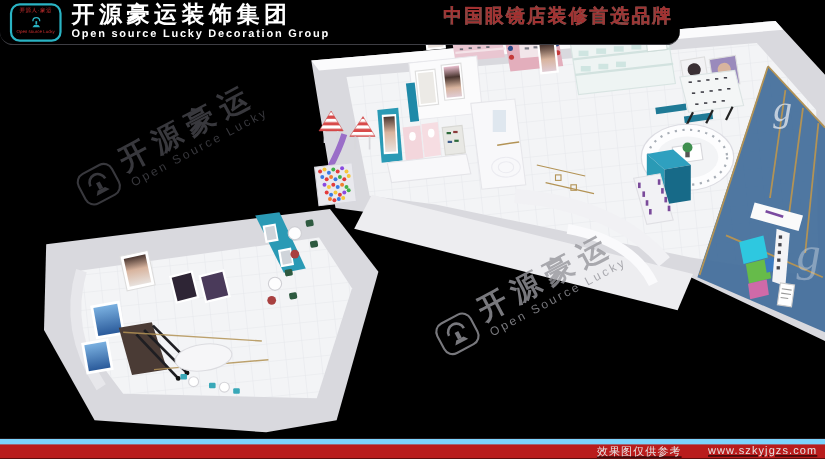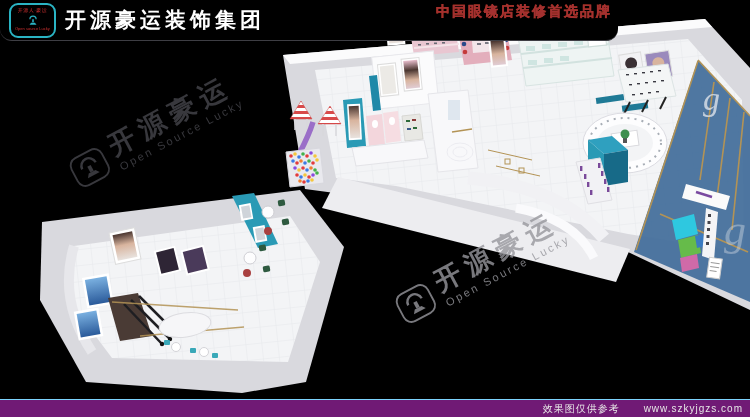--- a/index.html
+++ b/index.html
@@ -10,40 +10,40 @@
   .header{position:absolute;top:0;left:0;width:618px;height:41px;box-sizing:border-box;
     display:flex;align-items:center;gap:9px;padding:0 6px 0 9px;z-index:6;
     border-bottom:1px solid #3e3e44;background:#000;border-radius:12px;}
   .logo-box{width:47px;height:35px;border:2px solid #2ab4c4;border-radius:9px;box-sizing:border-box;
     display:flex;flex-direction:column;align-items:center;justify-content:center;line-height:1;flex:0 0 auto;}
   .logo-top{font-size:5px;color:#d03030;letter-spacing:.5px;}
   .logo-bottom{font-size:4.5px;color:#d03030;transform:scale(.9);white-space:nowrap;}
   .titles{display:flex;flex-direction:column;line-height:1.05;}
   .title-cn{font-size:21px;font-weight:bold;color:#fff;letter-spacing:4px;white-space:nowrap;}
   .title-en{font-size:10px;font-weight:bold;color:#fff;letter-spacing:1.6px;margin-top:2px;white-space:nowrap;}
-  .slogan{margin-left:auto;align-self:flex-start;margin-top:3px;font-size:14px;font-weight:bold;
-    letter-spacing:2px;color:#c2410c;-webkit-text-stroke:.4px #a33030;white-space:nowrap;}
+  .slogan{margin-left:auto;align-self:flex-start;margin-top:3px;font-size:17px;font-weight:bold;
+    letter-spacing:2px;color:#14b8a6;-webkit-text-stroke:.4px #a33030;white-space:nowrap;}
 
   
   .scene{position:absolute;top:0;left:0;z-index:1;}
 
   
   .wm{position:absolute;display:flex;align-items:center;gap:8px;transform:rotate(-28deg);z-index:3;pointer-events:none;}
   .wm .wm-txt{display:flex;flex-direction:column;line-height:1;}
   .wm .wm-cn{font-weight:bold;letter-spacing:7px;}
   .wm .wm-en{letter-spacing:2.5px;margin-top:3px;}
   .wm1{left:62px;top:112px;color:#38383d;}
   .wm1 .wm-cn{font-size:27px;} .wm1 .wm-en{font-size:11px;}
   .wm2{left:388px;top:248px;color:#97979d;opacity:.8;}
   .wm2 .wm-cn{font-size:27px;} .wm2 .wm-en{font-size:11px;}
 
   
   .footer{position:absolute;left:0;bottom:0;width:750px;height:18px;box-sizing:border-box;z-index:6;
-    border-top:1px solid #7dd3fc;display:flex;justify-content:flex-end;align-items:center;
-    gap:24px;padding-right:7px;background:#701a75;}
+    border-top:5px solid #7dd3fc;display:flex;justify-content:flex-end;align-items:center;
+    gap:24px;padding-right:7px;background:#b91c1c;text-decoration:underline;}
   .footer span{font-size:10px;color:#e6e6e6;letter-spacing:1px;white-space:nowrap;}
 </style>
 </head>
 <body>
 
 <div class="page">
 
   <svg class="scene" width="750" height="417" viewBox="0 0 750 417">
     <defs>
       <pattern id="tiles" width="16" height="16" patternUnits="userSpaceOnUse" patternTransform="rotate(-6)">
@@ -473,20 +473,21 @@
       <span class="logo-top">开源人·豪运</span>
       <svg width="16" height="14" viewBox="0 0 40 36">
         <path d="M12,16 A8,8 0 0 1 28,16" fill="none" stroke="#2ab4c4" stroke-width="3"></path>
         <rect x="18" y="16" width="4" height="8" fill="#2ab4c4"></rect>
         <path d="M11,30 L29,30 L25,25 L15,25 Z" fill="#2ab4c4"></path>
       </svg>
       <span class="logo-bottom">Open source Lucky</span>
     </div>
     <div class="titles">
       <span class="title-cn">开源豪运装饰集团</span>
+      <span class="title-en">Open source Lucky Decoration Group</span>
     </div>
     <span class="slogan">中国眼镜店装修首选品牌</span>
   </div>
 
   <div class="footer">
     <span>效果图仅供参考</span>
     <span>www.szkyjgzs.com</span>
   </div>
 
 </div>

